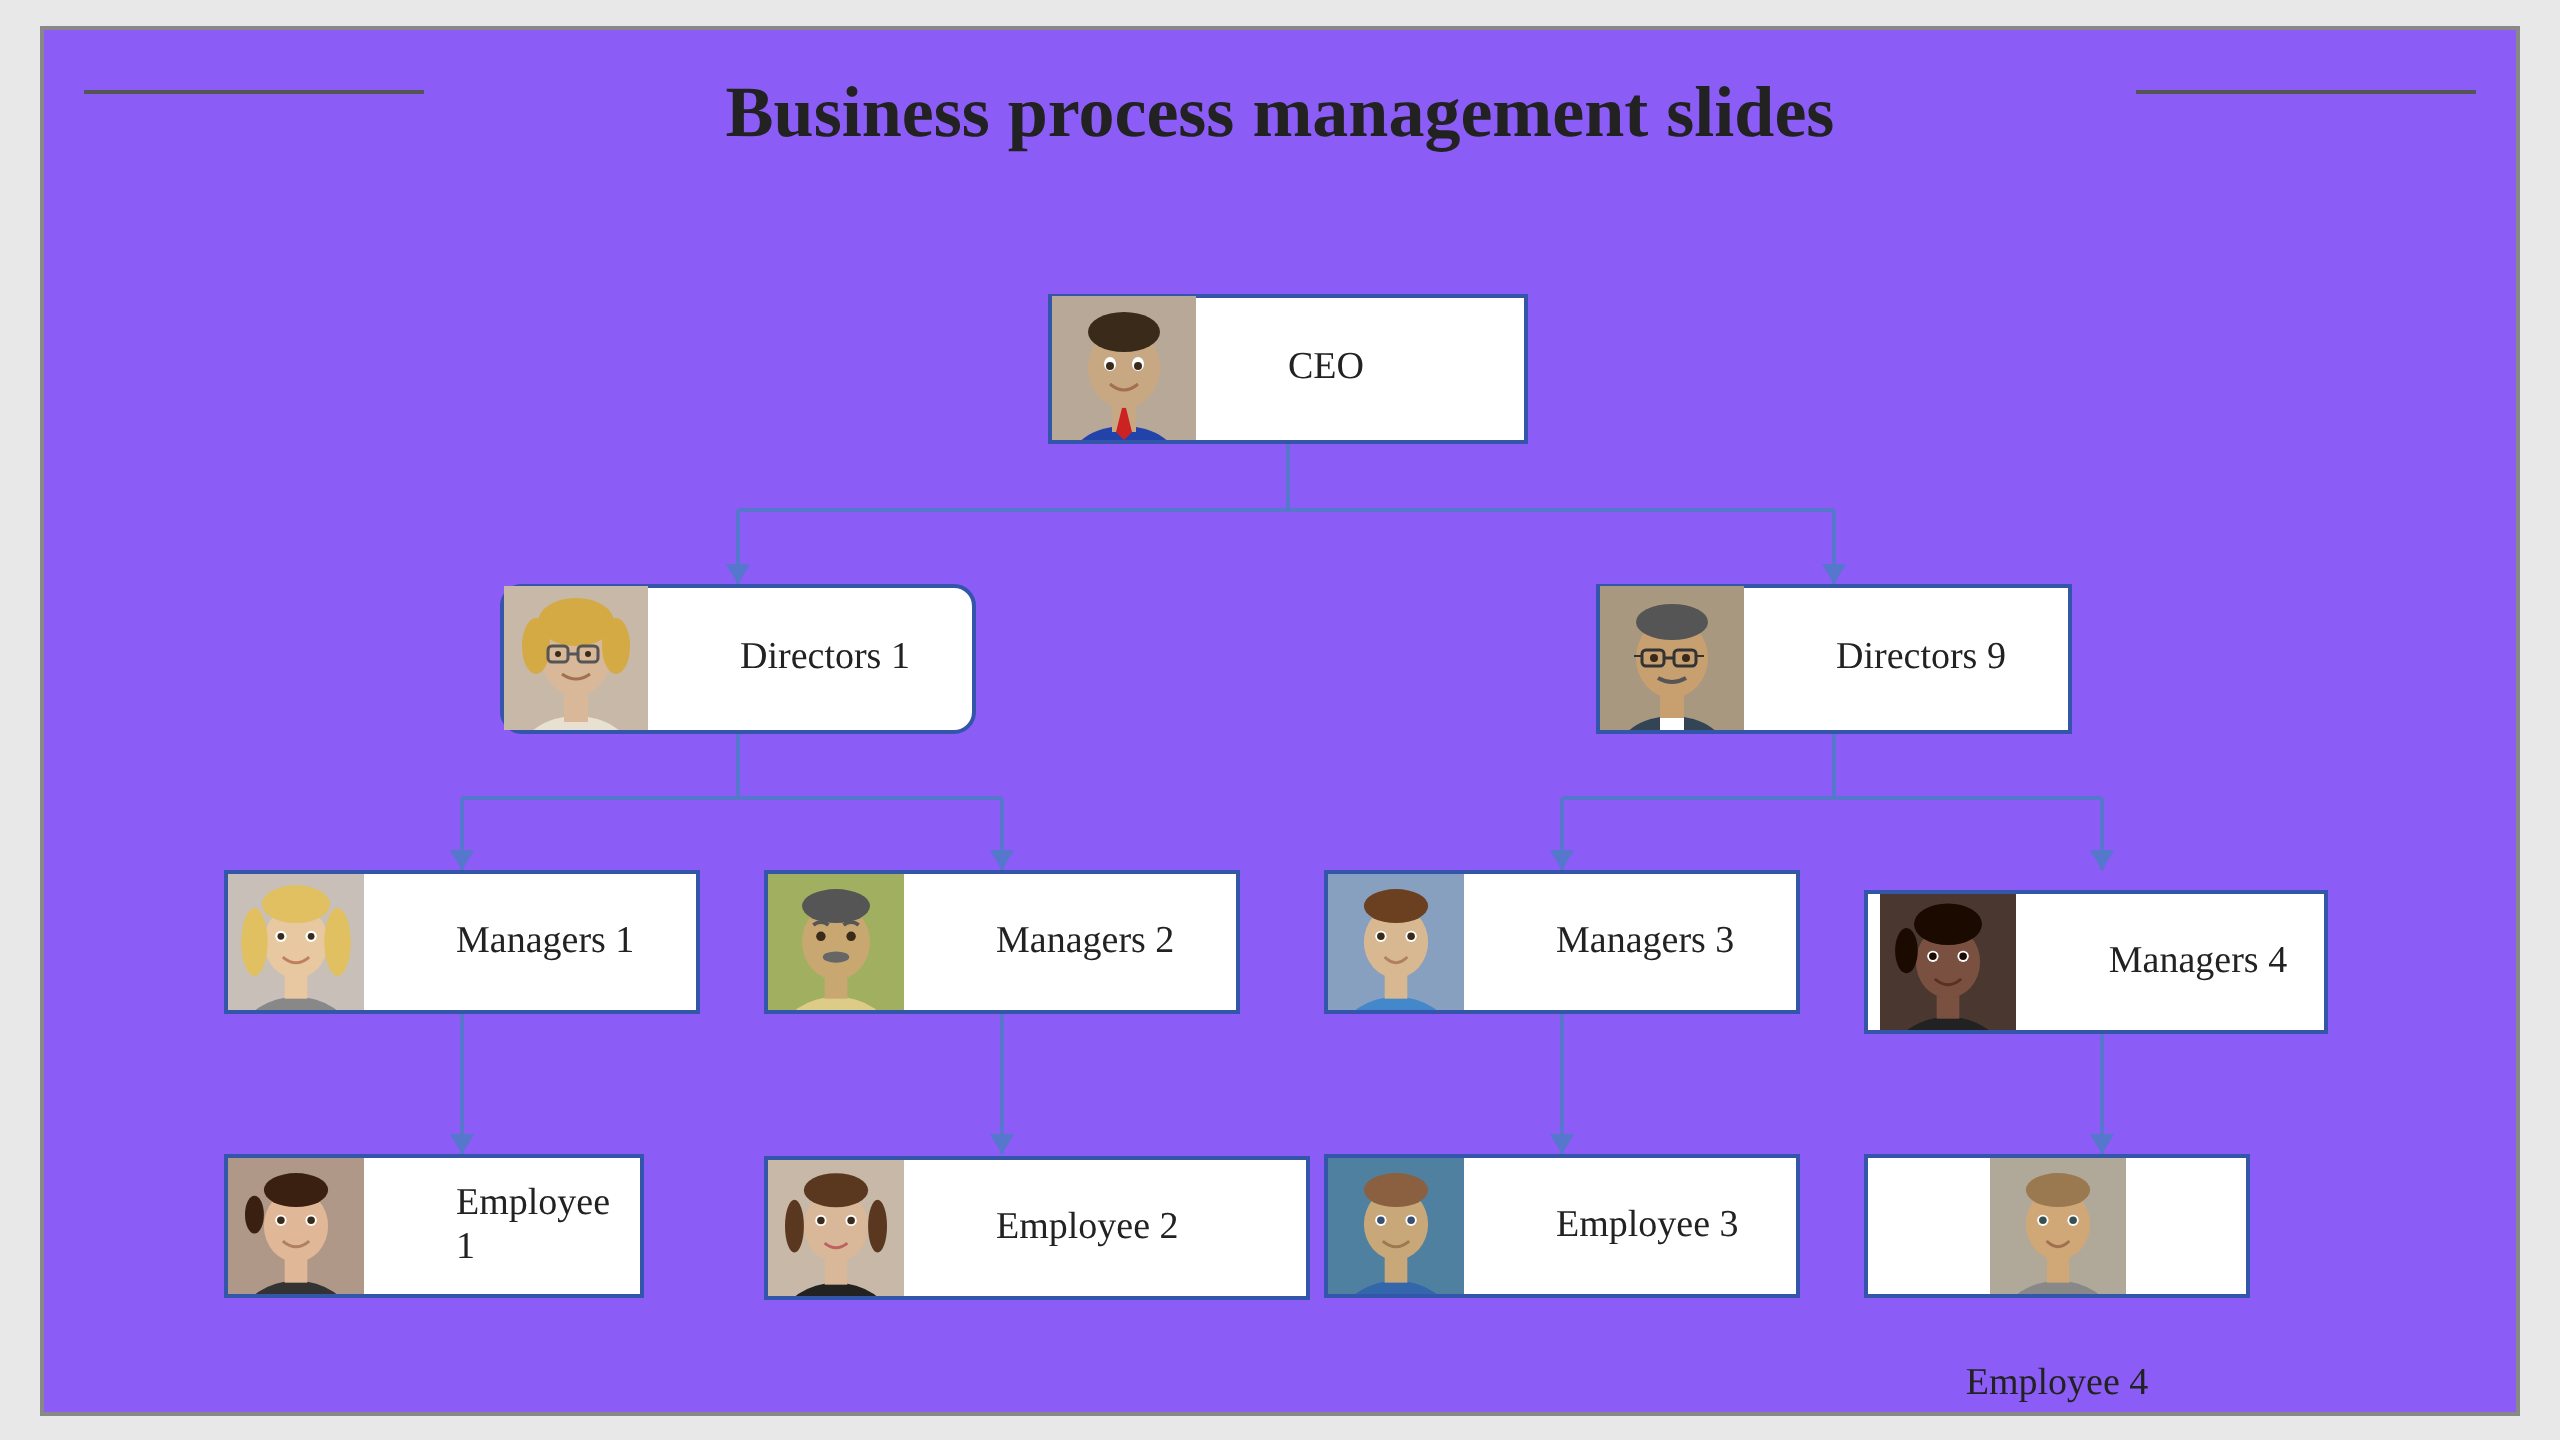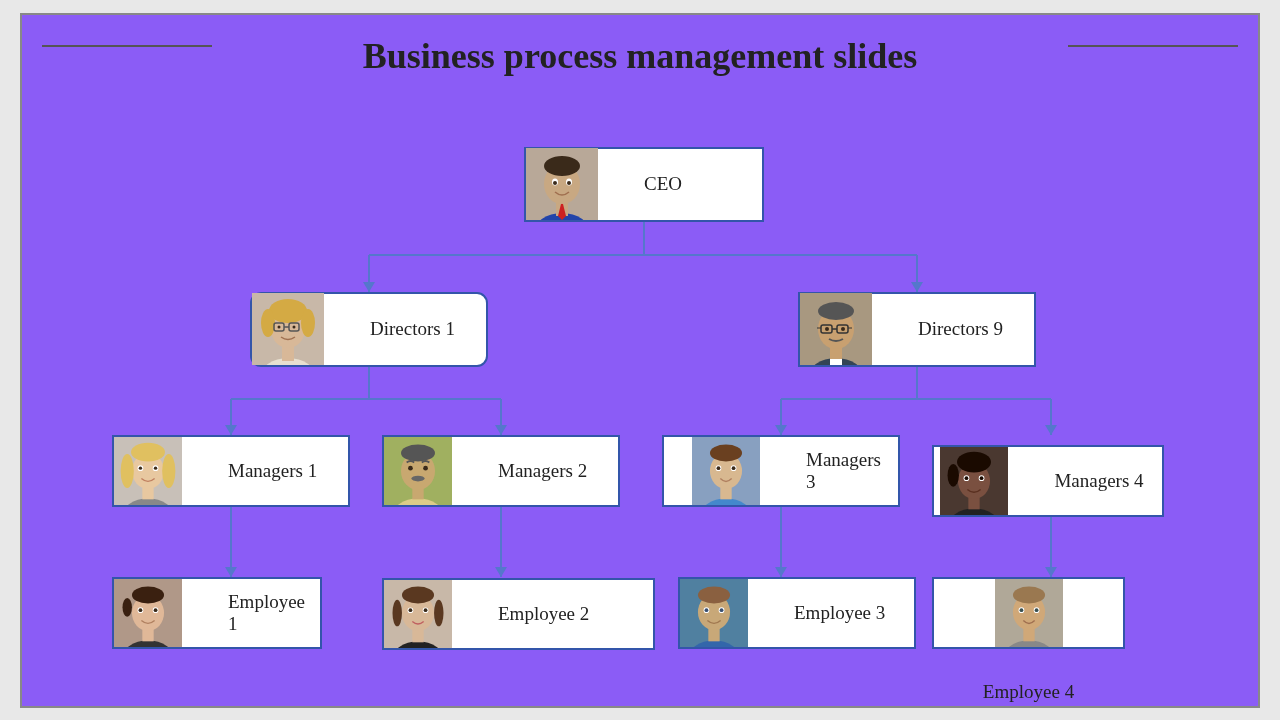--- a/index.html
+++ b/index.html
@@ -274,21 +274,21 @@
           <circle cx="28" cy="33" r="2.5" fill="#3a2a1a"></circle>
           <circle cx="44" cy="33" r="2.5" fill="#3a2a1a"></circle>
 
           <path d="M24,27 Q28,24 32,27" stroke="#555" stroke-width="2" fill="none"></path>
           <path d="M40,27 Q44,24 48,27" stroke="#555" stroke-width="2" fill="none"></path>
         </svg>
       </div>
       <span class="node-label">Managers 2</span>
     </div>
 
-    <div class="node" style="left:630px; top:348px; width:238px; height:72px;padding-left:28px;">
+    <div class="node" style="left:630px; top:348px; width:238px; height:72px;">
       <div class="avatar" style="width:68px;height:68px;">
         <svg viewBox="0 0 72 72" xmlns="http://www.w3.org/2000/svg">
           <rect width="72" height="72" fill="#88a0c0"></rect>
 
           <ellipse cx="36" cy="85" rx="28" ry="20" fill="#4488cc"></ellipse>
 
           <rect x="30" y="50" width="12" height="16" fill="#d8b890"></rect>
 
           <ellipse cx="36" cy="36" rx="17" ry="19" fill="#d8b890"></ellipse>
 
@@ -374,21 +374,21 @@
           <ellipse cx="44" cy="32" rx="3" ry="3" fill="white"></ellipse>
           <circle cx="28" cy="32" r="2" fill="#3a2a1a"></circle>
           <circle cx="44" cy="32" r="2" fill="#3a2a1a"></circle>
 
           <path d="M30,44 Q36,49 42,44" stroke="#c06060" stroke-width="1.5" fill="none"></path>
         </svg>
       </div>
       <span class="node-label">Employee 2</span>
     </div>
 
-    <div class="node" style="left:630px; top:490px; width:238px; height:72px;margin-left:16px;">
+    <div class="node" style="left:630px; top:490px; width:238px; height:72px;">
       <div class="avatar" style="width:68px;height:68px;">
         <svg viewBox="0 0 72 72" xmlns="http://www.w3.org/2000/svg">
           <rect width="72" height="72" fill="#5080a0"></rect>
 
           <ellipse cx="36" cy="85" rx="28" ry="20" fill="#3366aa"></ellipse>
 
           <rect x="30" y="50" width="12" height="16" fill="#c8a878"></rect>
 
           <ellipse cx="36" cy="35" rx="17" ry="19" fill="#c8a878"></ellipse>
 

